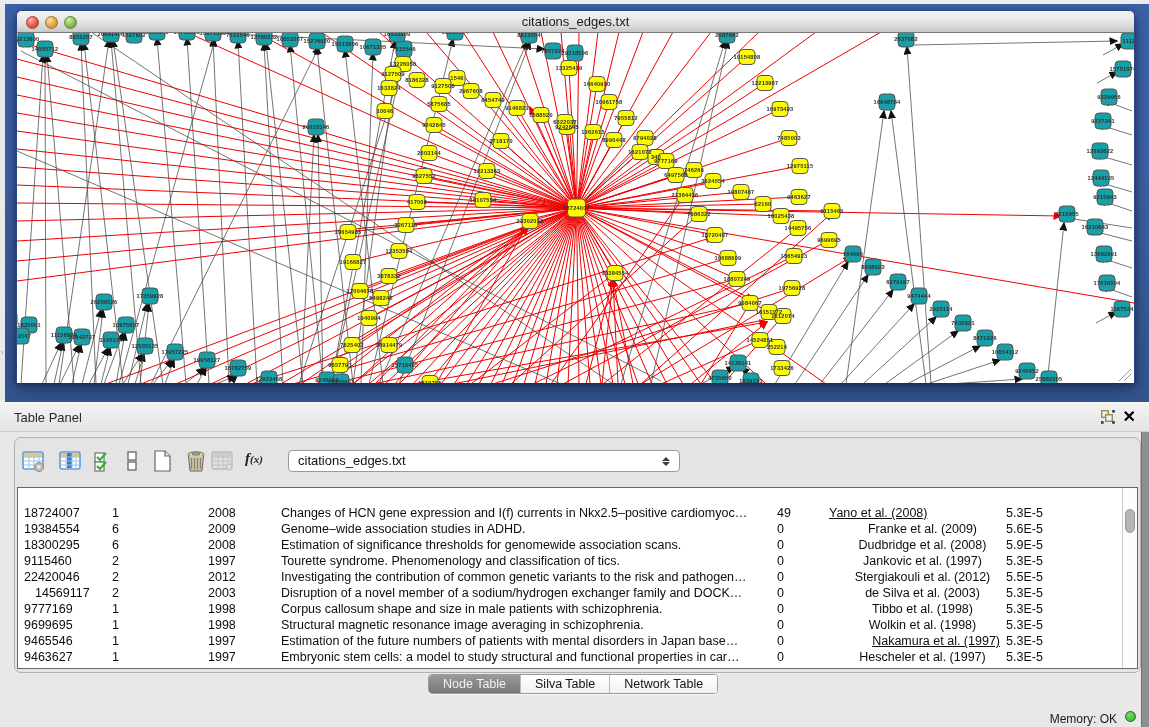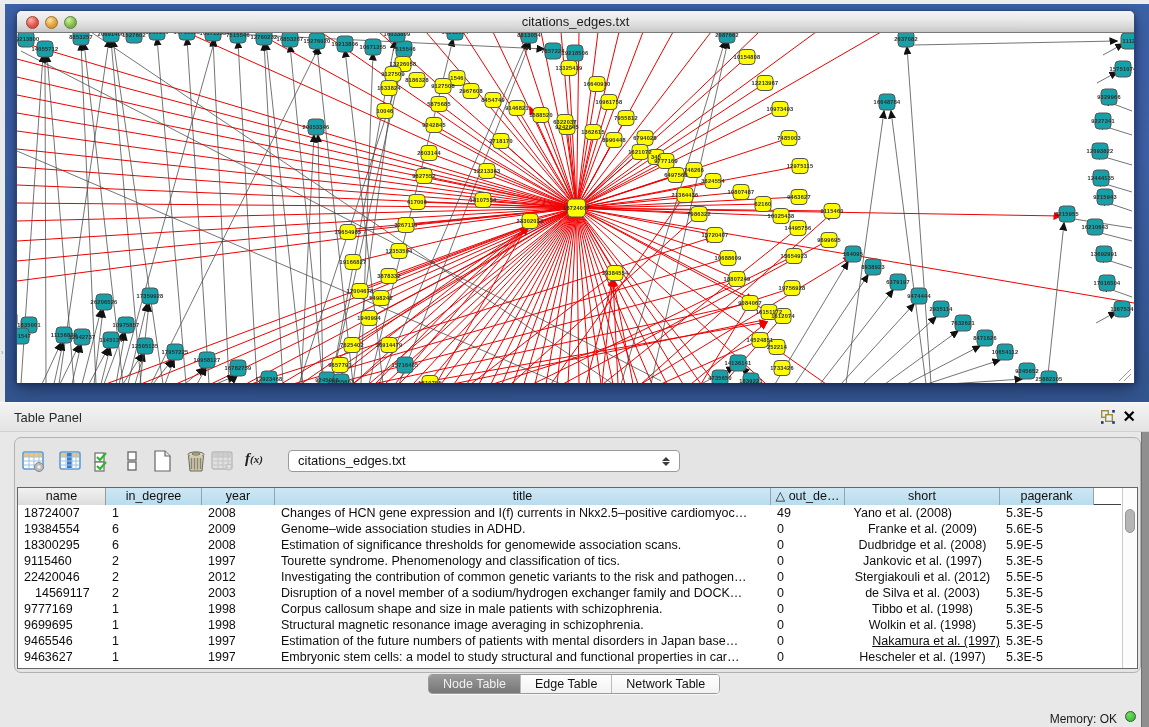--- a/index.html
+++ b/index.html
@@ -667,37 +667,28 @@
         <svg class="tic" style="left:196px" width="24" height="24" viewBox="0 0 24 24" opacity="0.55">
 <rect x="1" y="3" width="20" height="17" rx="2" fill="#ddd" stroke="#999" stroke-width="1.4"></rect>
 <rect x="2" y="4" width="18" height="4" fill="#bbb"></rect>
 <path d="M7 4 V20 M12 4 V20 M17 4 V20 M2 8 H20 M2 12 H20 M2 16 H20" stroke="#aaa" stroke-width="1"></path>
 <circle cx="18" cy="18" r="3.5" fill="#a9a9a9"></circle>
           <path d="M16.5 16.5 l3 3 M19.5 16.5 l-3 3" stroke="#fff" stroke-width="1.2"></path>
         </svg>
         <div class="tic" style="left:230px;top:12px;font-family:'Liberation Serif',serif;font-style:italic;font-weight:bold;font-size:15px;color:#222">f<span style="font-size:11px">(x)</span></div>
       <div id="combo">citations_edges.txt<div class="au"></div><div class="ad"></div></div>
       <div id="tablewrap">
-        <div id="thead">
-            <div class="hcell hgray" style="left:0px;width:88px">name</div>
-            <div class="hcell hblue" style="left:88px;width:96px">in_degree</div>
-            <div class="hcell hblue" style="left:184px;width:73px">year</div>
-            <div class="hcell hblue" style="left:257px;width:496px">title</div>
-            <div class="hcell hblue" style="left:753px;width:74px">△ out_de…</div>
-            <div class="hcell hblue" style="left:827px;width:155px">short</div>
-            <div class="hcell hblue" style="left:982px;width:94px">pagerank</div>
-          </div>
         <div id="tbody">
             <div class="trow" style="top:0px">
               <div class="cell" style="left:0px;width:88px;padding-left:6px;">18724007</div>
               <div class="cell" style="left:88px;width:96px;padding-left:6px;">1</div>
               <div class="cell" style="left:184px;width:73px;padding-left:6px;">2008</div>
               <div class="cell" style="left:257px;width:496px;padding-left:6px;">Changes of HCN gene expression and I(f) currents in Nkx2.5–positive cardiomyoc…</div>
               <div class="cell" style="left:753px;width:74px;padding-left:6px;">49</div>
-              <div class="cell" style="left:779px;width:155px;text-align:right;">Yano et al. (2008)</div>
+              <div class="cell" style="left:811px;width:155px;text-align:left;text-decoration:underline;">Yano et al. (2008)</div>
               <div class="cell" style="left:982px;width:94px;padding-left:6px;">5.3E-5</div>
             </div>
             <div class="trow" style="top:16px">
               <div class="cell" style="left:0px;width:88px;padding-left:6px;">19384554</div>
               <div class="cell" style="left:88px;width:96px;padding-left:6px;">6</div>
               <div class="cell" style="left:184px;width:73px;padding-left:6px;">2009</div>
               <div class="cell" style="left:257px;width:496px;padding-left:6px;">Genome–wide association studies in ADHD.</div>
               <div class="cell" style="left:753px;width:74px;padding-left:6px;">0</div>
               <div class="cell" style="left:827px;width:155px;text-align:center;">Franke et al. (2009)</div>
               <div class="cell" style="left:982px;width:94px;padding-left:6px;">5.6E-5</div>
@@ -775,19 +766,19 @@
               <div class="cell" style="left:982px;width:94px;padding-left:6px;">5.3E-5</div>
             </div>
           </div>
         <div id="vsb">
             <div class="thumb"></div>
           </div>
       </div>
     </div>
     <div id="tabs">
       <div class="tab sel">Node Table</div>
-        <div class="tab">Edge Table</div>
+        <div class="tab">Silva Table</div>
         <div class="tab">Network Table</div>
     </div>
     <div id="mem">Memory: OK</div>
       <div id="memdot"></div>
     <div id="rstrip"></div>
   </div>
 </div>
 </body></html>

